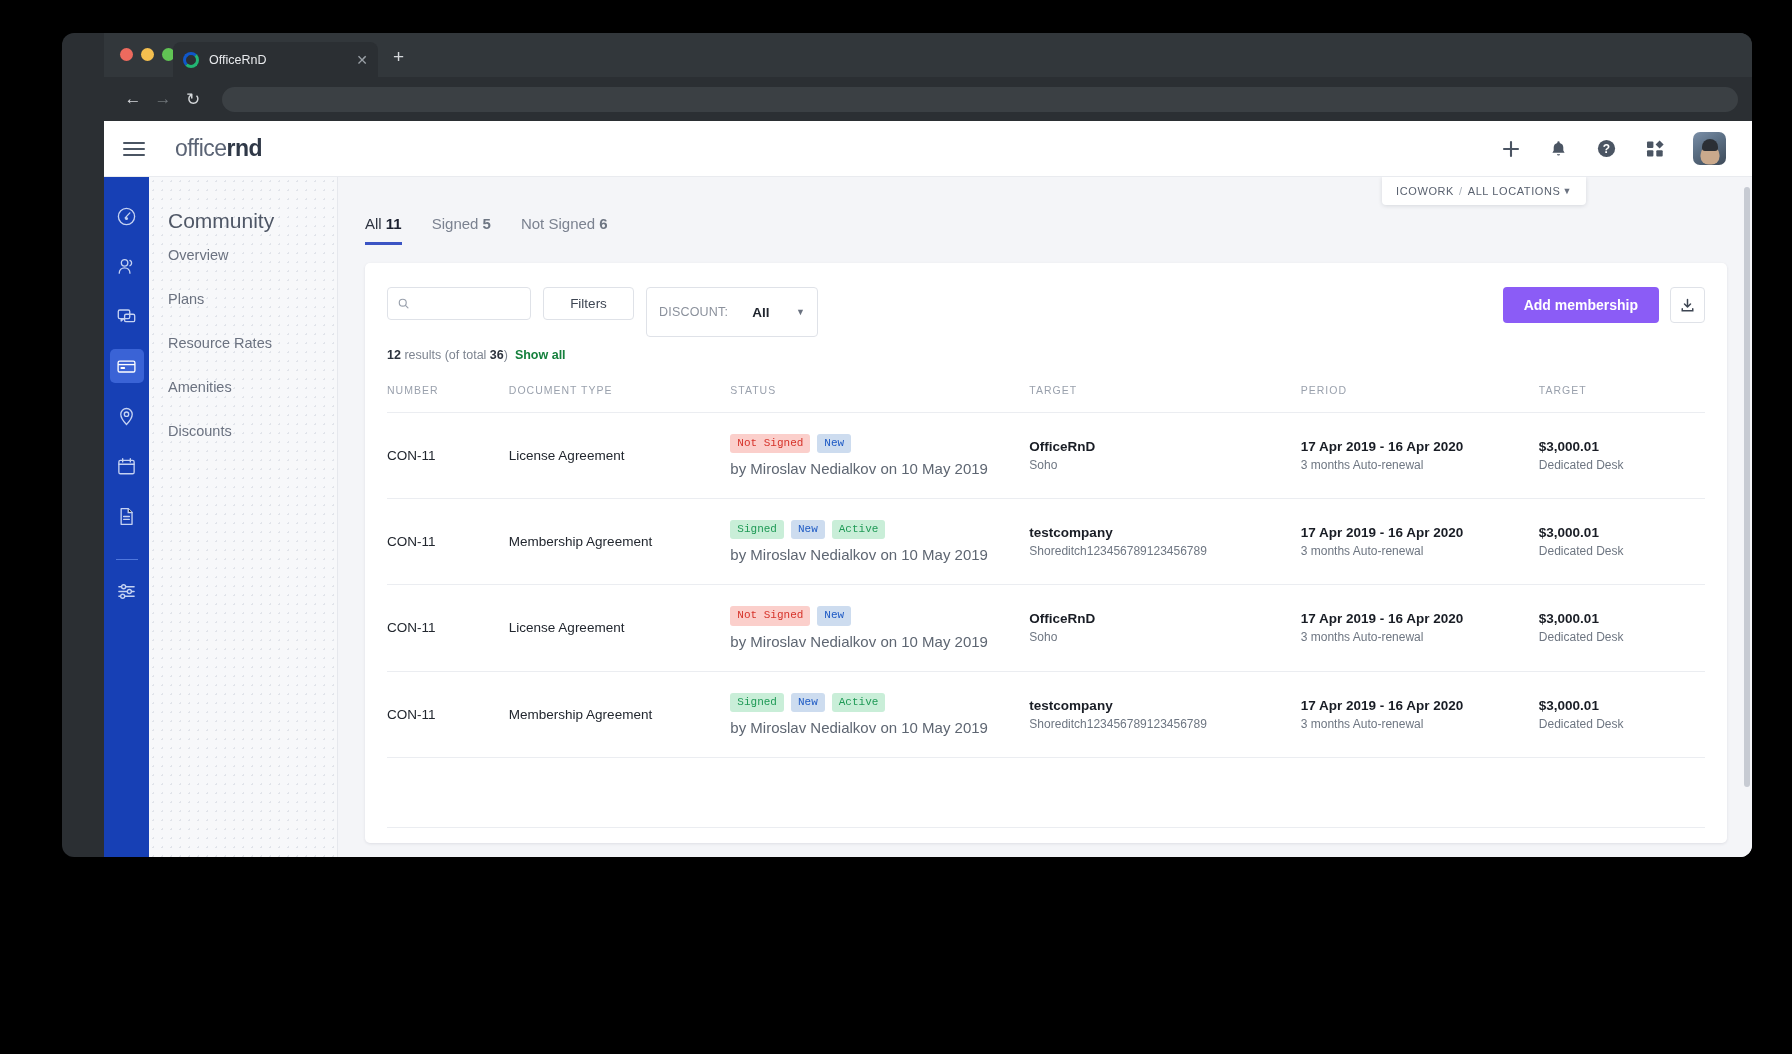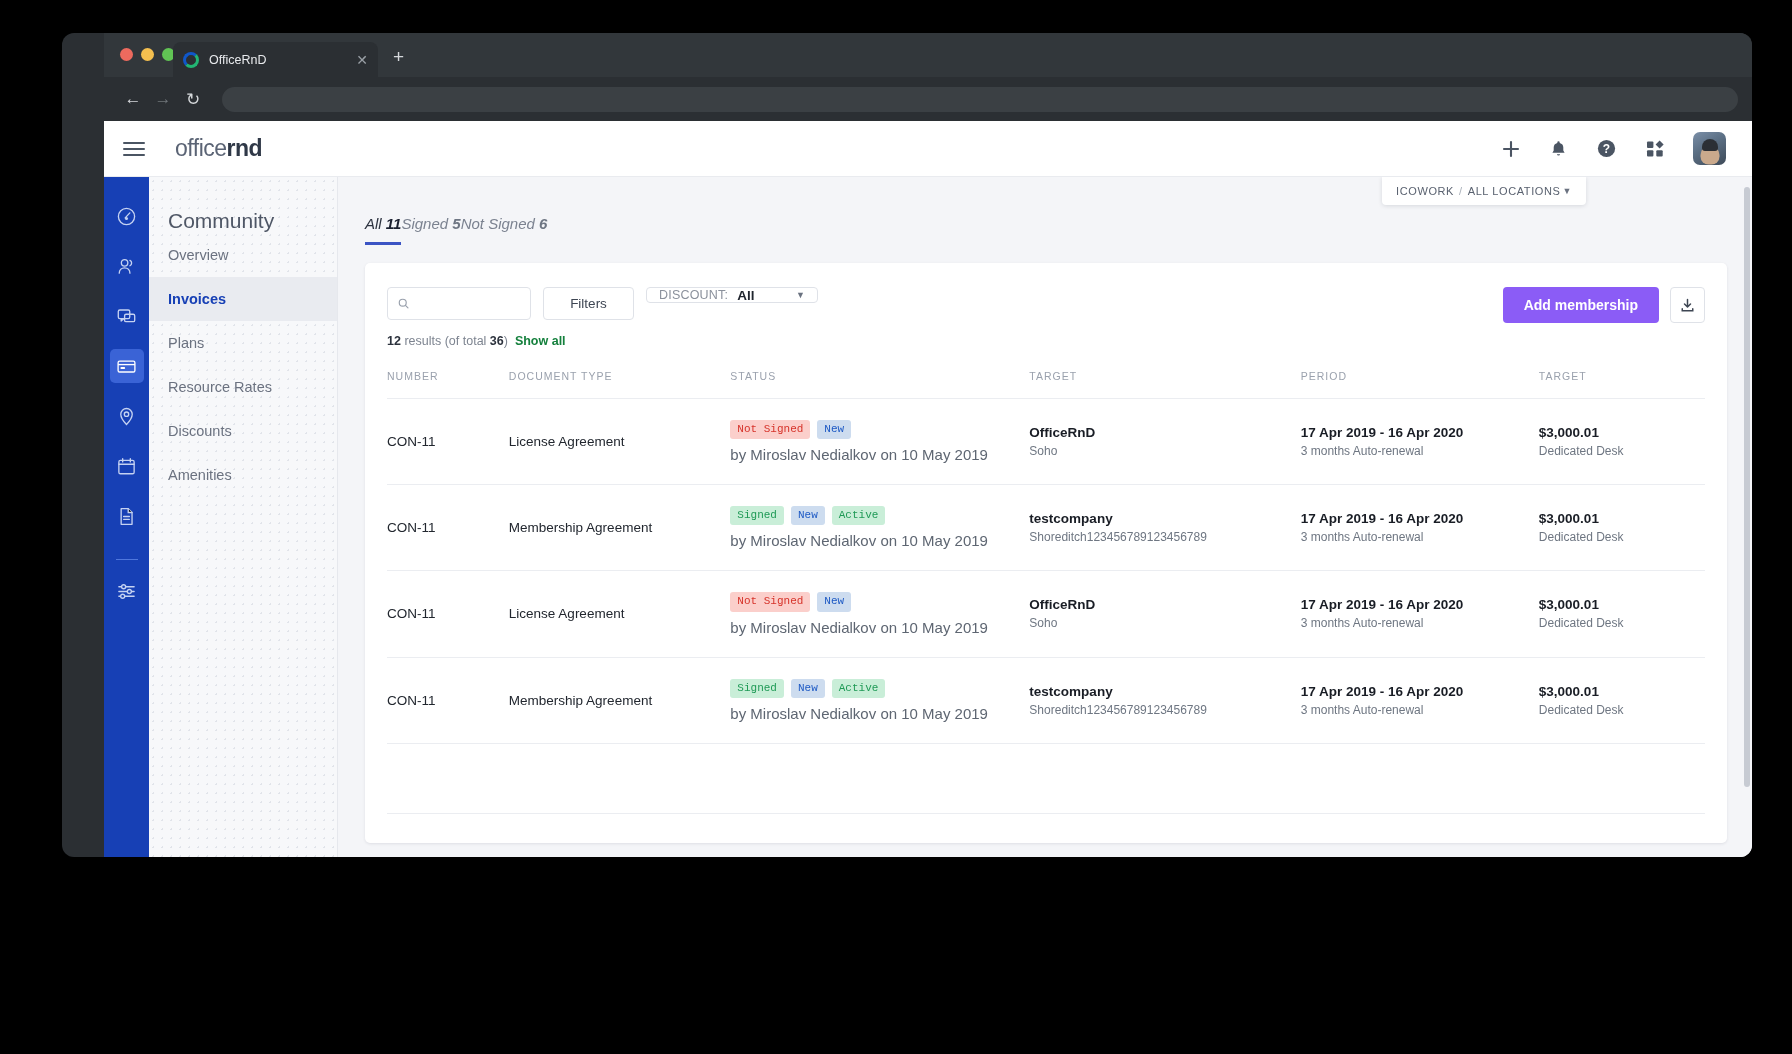--- a/index.html
+++ b/index.html
@@ -228,22 +228,22 @@
     color: #59616f;
     display: flex; align-items: center; gap: 2px;
     cursor: pointer;
     z-index: 5;
   }
   .locpill .slash { color: #aab0ba; margin: 0 3px; }
   .chev { font-size: 9px; color: #6a7280; }
 
   .tabs {
     display: flex;
+    gap: 30px;
     padding: 38px 0 0 27px;
-    font-style: italic;
   }
   .tabitem {
     font-size: 15px;
     color: #7b8290;
     padding-bottom: 10px;
     cursor: pointer;
     white-space: nowrap;
   }
   .tabitem b { color: #6e7683; }
   .tabitem.active { color: #2d3340; border-bottom: 3px solid #3b54c4; }
@@ -285,27 +285,27 @@
     border: 1px solid #dfe2e8;
     border-radius: 4px;
     background: #fff;
     font-size: 13.5px; color: #3e4653;
     display: flex; align-items: center; justify-content: center;
     cursor: pointer;
     font-family: "Liberation Sans", sans-serif;
   }
   .selectbox {
     margin-left: 12px;
-    height: 16px; min-width: 172px;
+    height: 50px; min-width: 172px;
     border: 1px solid #dfe2e8;
     border-radius: 4px;
     background: #fff;
     display: flex; align-items: center;
     padding: 0 12px;
-    gap: 9px;
+    gap: 24px;
     cursor: pointer;
   }
   .selectbox .lbl { font-size: 12.5px; color: #8b919c; letter-spacing: .2px; }
   .selectbox .val { font-size: 13.5px; color: #20252e; font-weight: 700; }
   .selectbox .chev { margin-left: auto; }
 
   .toolbar-right {
     margin-left: auto;
     display: flex; align-items: center; gap: 11px;
   }
@@ -519,25 +519,24 @@
                 <circle cx="8" cy="6" r="2.1" fill="#1740b5" stroke="currentColor" stroke-width="1.4"></circle>
                 <circle cx="14" cy="11" r="2.1" fill="#1740b5" stroke="currentColor" stroke-width="1.4"></circle>
                 <circle cx="7" cy="16" r="2.1" fill="#1740b5" stroke="currentColor" stroke-width="1.4"></circle>
               </svg>
           </div>
         </div>
 
         <div class="subnav">
           <div class="subnav-title">Community</div>
           <div class="subnav-item">Overview</div>
-          <div class="subnav-item active">Invoices</div>
           <div class="subnav-item">Plans</div>
           <div class="subnav-item">Resource Rates</div>
+          <div class="subnav-item">Amenities</div>
           <div class="subnav-item">Discounts</div>
-          <div class="subnav-item">Amenities</div>
         </div>
 
         <div class="content">
 
           <div class="locpill">
             <span>ICOWORK</span>
             <span class="slash">/</span>
             <span>ALL LOCATIONS</span>
             <span class="chev">▼</span>
           </div>

